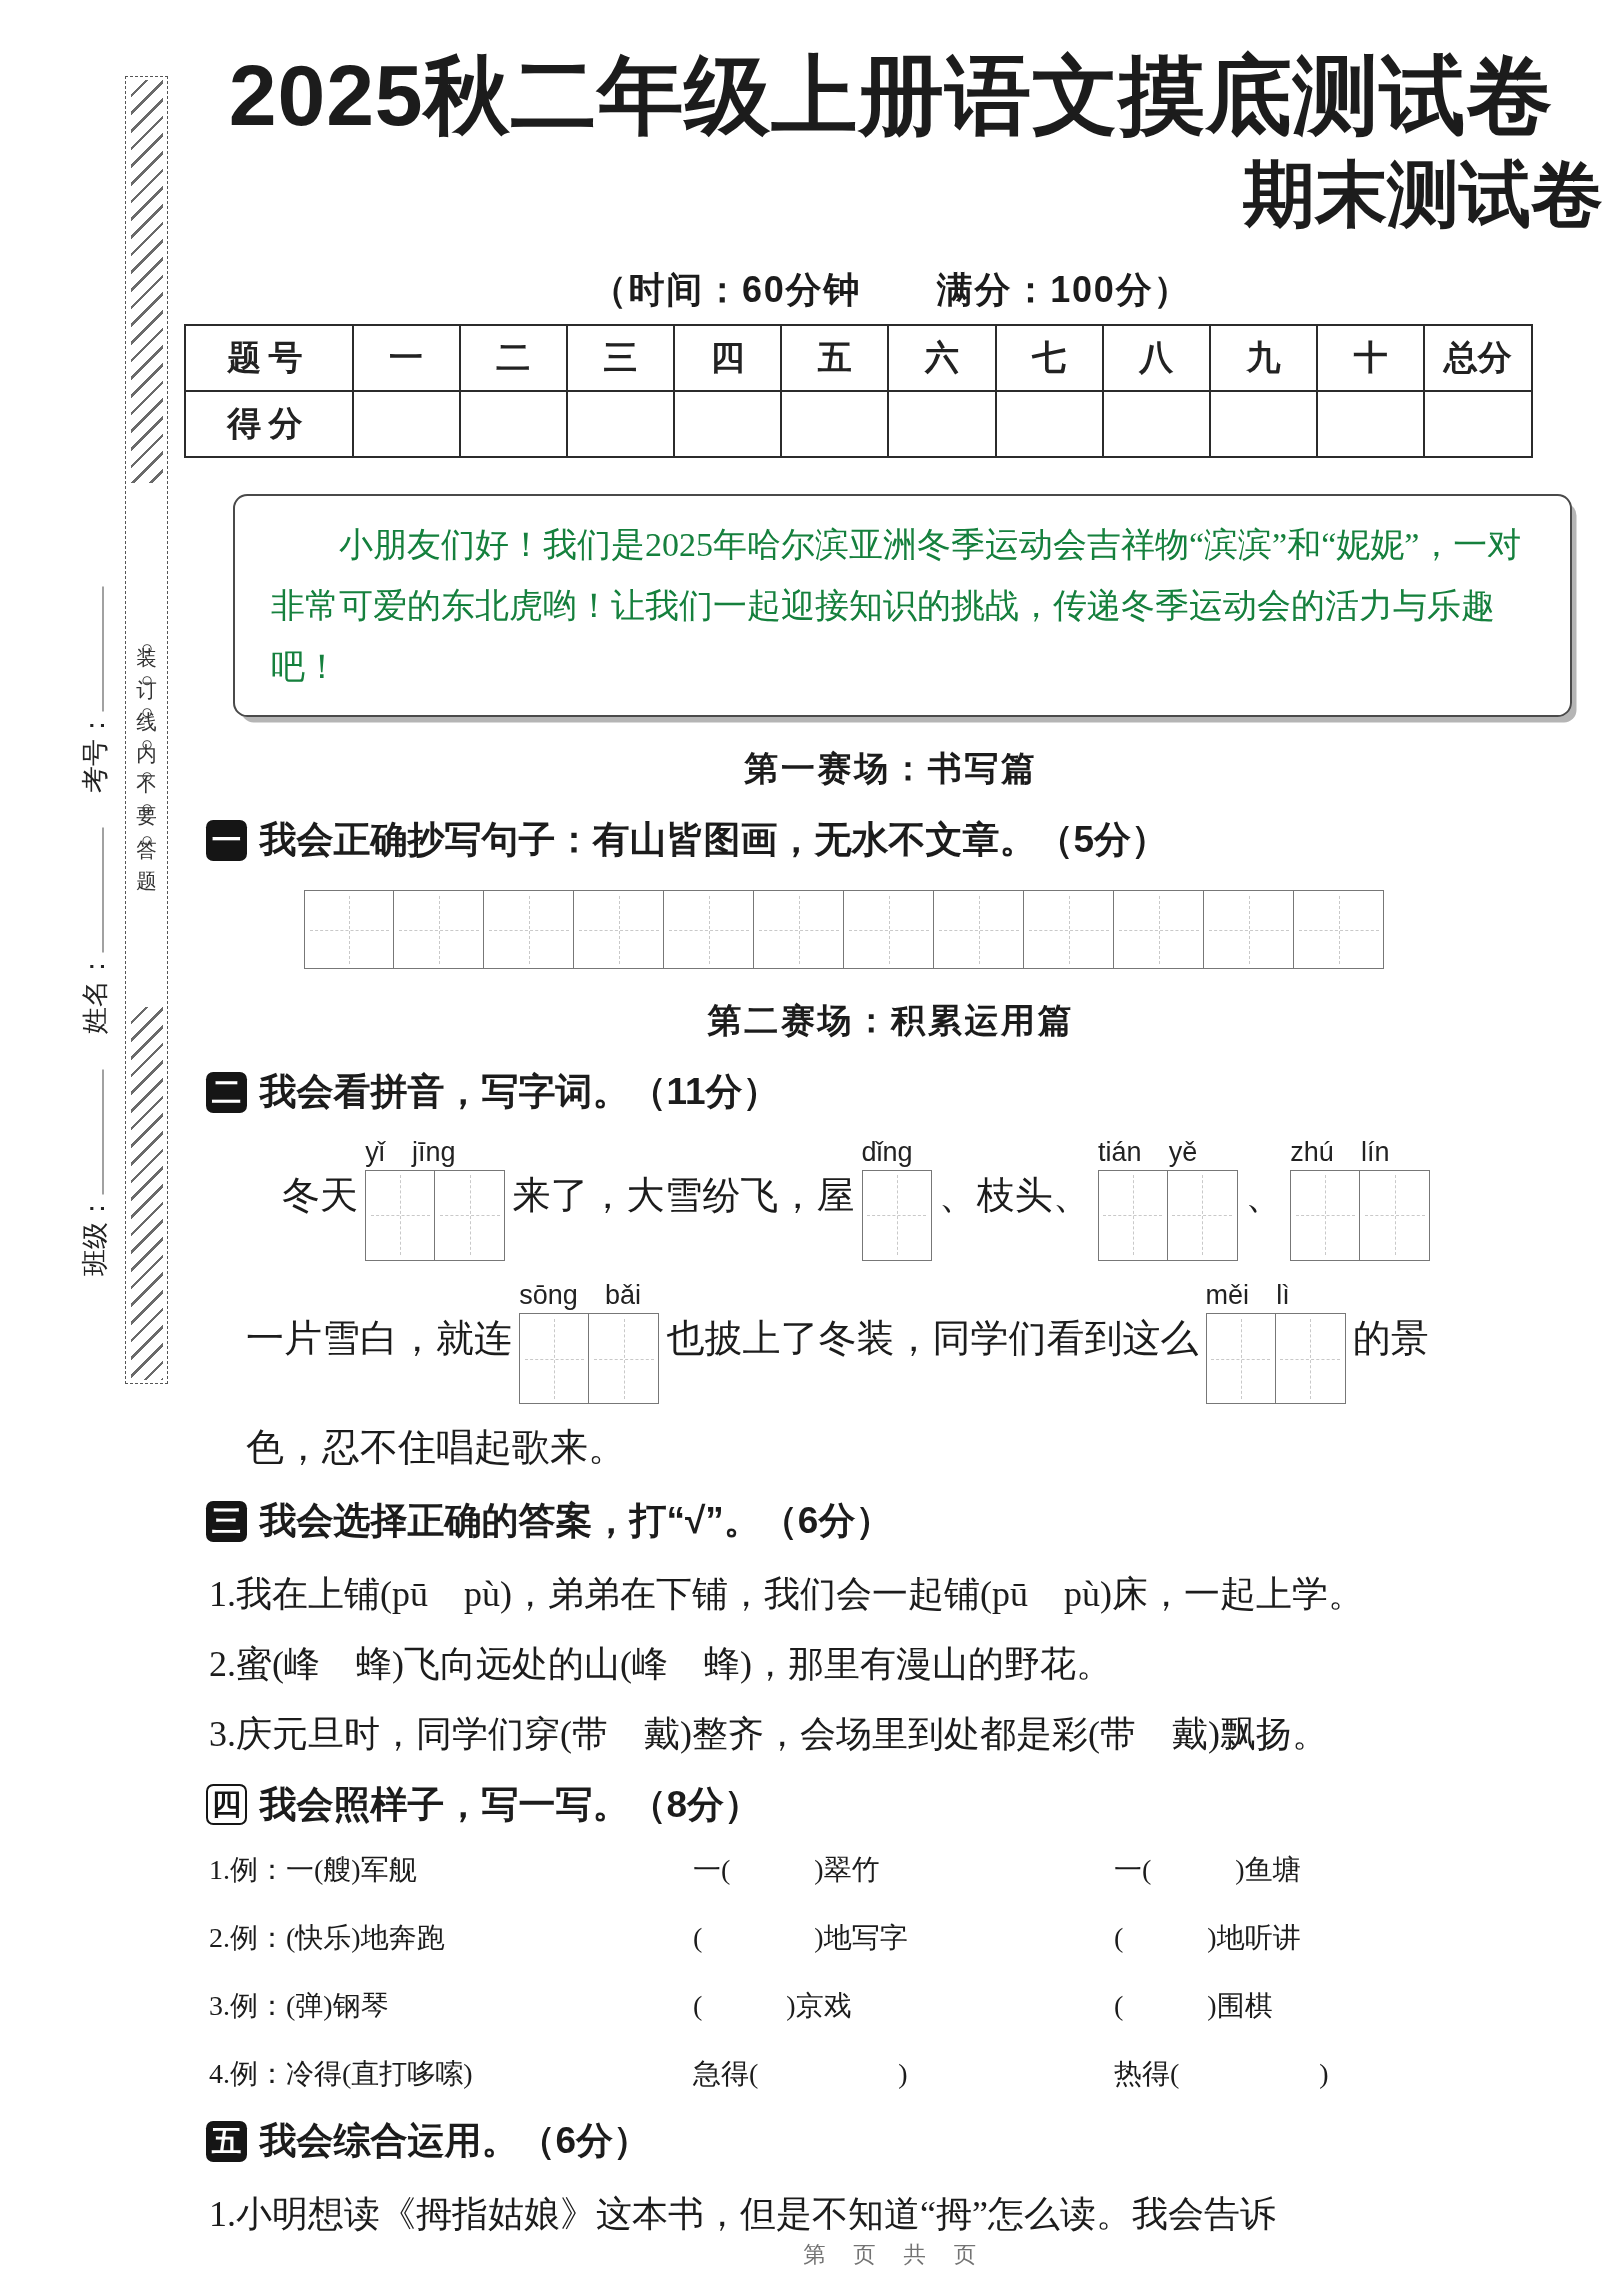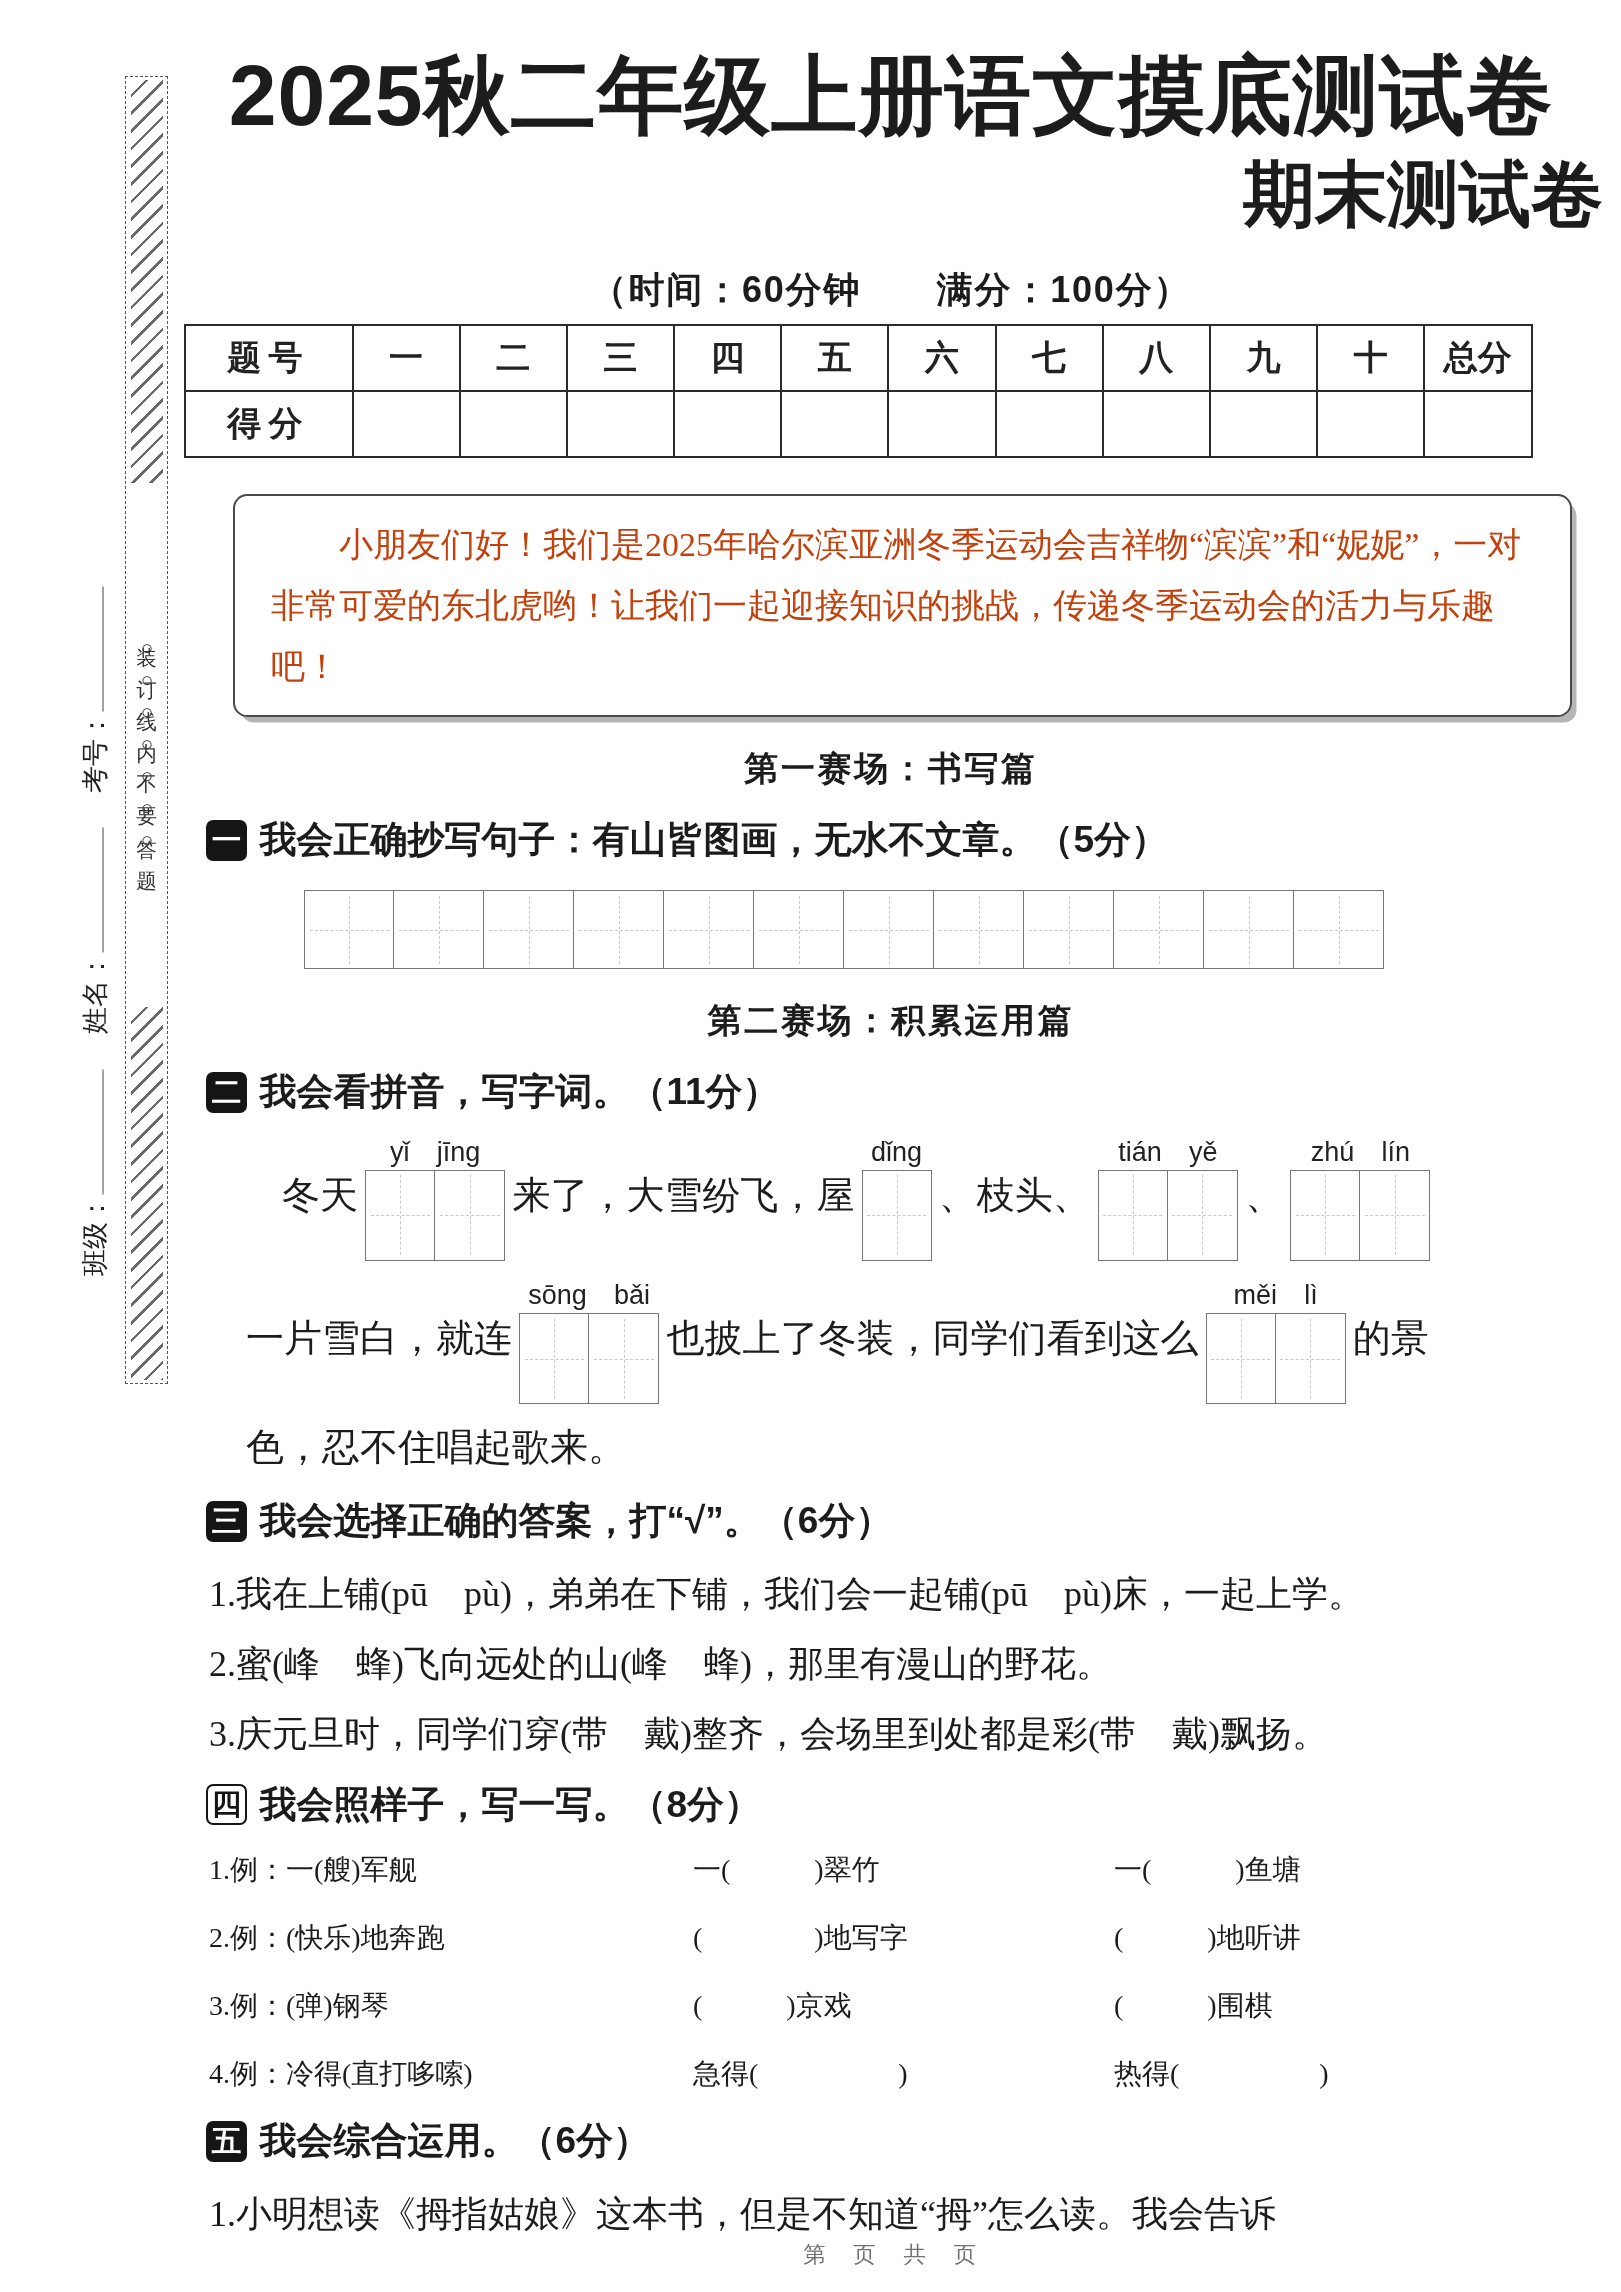--- a/index.html
+++ b/index.html
@@ -24,39 +24,39 @@
   .subtitle{text-align:right;font-size:72px;font-weight:900;margin-top:3.6px;}
   .meta{text-align:center;font-size:36px;font-weight:700;margin-top:23px;letter-spacing:1.8px;}
 
   table.score{border-collapse:collapse;table-layout:fixed;width:1349px;margin:9px 0 0 4.5px;}
   table.score td{border:2.7px solid #2b2b2b;text-align:center;font-size:34px;font-weight:600;
                  height:64px;padding:0;color:#222;}
   table.score td.lbl{width:166px;letter-spacing:7.2px;}
 
   .intro{margin:36px 31px 0 54px;border:2.7px solid #4a4a4a;border-radius:14.3px;
          box-shadow:6.3px 7.2px 0 -1.8px #b5b5b5;padding:18px 36px 18px;
-         font-family:"Liberation Serif",serif;font-size:34px;line-height:1.8;text-indent:2em;color:#c2410c;}
+         font-family:"Liberation Serif",serif;font-size:34px;line-height:1.8;text-indent:2em;color:#15803d;}
 
   .sechead{margin-top:29px;text-align:center;font-size:34px;font-weight:800;letter-spacing:2.7px;}
 
   .qhead{margin:23px 0 0 27px;display:flex;align-items:center;gap:12.5px;font-size:37px;font-weight:800;}
   .qnum{flex:0 0 41px;width:41px;height:41px;background:#151515;color:#fff;border-radius:7.2px;
         display:flex;align-items:center;justify-content:center;font-size:29.6px;font-weight:700;}
   .qnum.outline{background:#fff;color:#151515;border:2.7px solid #151515;box-sizing:border-box;}
 
   
   .tz{position:relative;border:1.8px solid #777;background:#fff;box-sizing:border-box;}
   .tz + .tz{border-left:none;}
   .tz::before{content:"";position:absolute;top:4.5px;bottom:4.5px;left:50%;border-left:1.8px dashed #c9c9c9;}
   .tz::after{content:"";position:absolute;left:4.5px;right:4.5px;top:50%;border-top:1.8px dashed #c9c9c9;}
   .grid{display:flex;margin:25px 0 0 125px;}
   .grid .tz{width:90px;height:79px;}
 
   .pyline{display:flex;align-items:center;font-family:"Liberation Serif",serif;font-size:38px;margin-top:12.5px;}
-  .pybox{display:inline-flex;flex-direction:column;align-items:center;margin:0 7.2px;}
+  .pybox{display:inline-flex;flex-direction:column;align-items:flex-start;margin:0 7.2px;}
   .pybox .py{font-family:"Liberation Sans",sans-serif;font-size:27px;color:#222;height:38px;
              display:flex;align-items:flex-end;word-spacing:19.7px;padding-bottom:1.8px;}
   .pybox .cells{display:flex;}
   .pybox .tz{width:70px;height:91px;}
 
   .plainline{font-family:Liberation Sans, sans-serif;font-size:38px;margin:18px 0 0 67px;}
 
   .qlist{margin:9px 0 0 30px;font-family:"Liberation Serif",serif;font-size:36px;}
   .qlist .qitem{margin-top:27px;line-height:1.2;}
 

